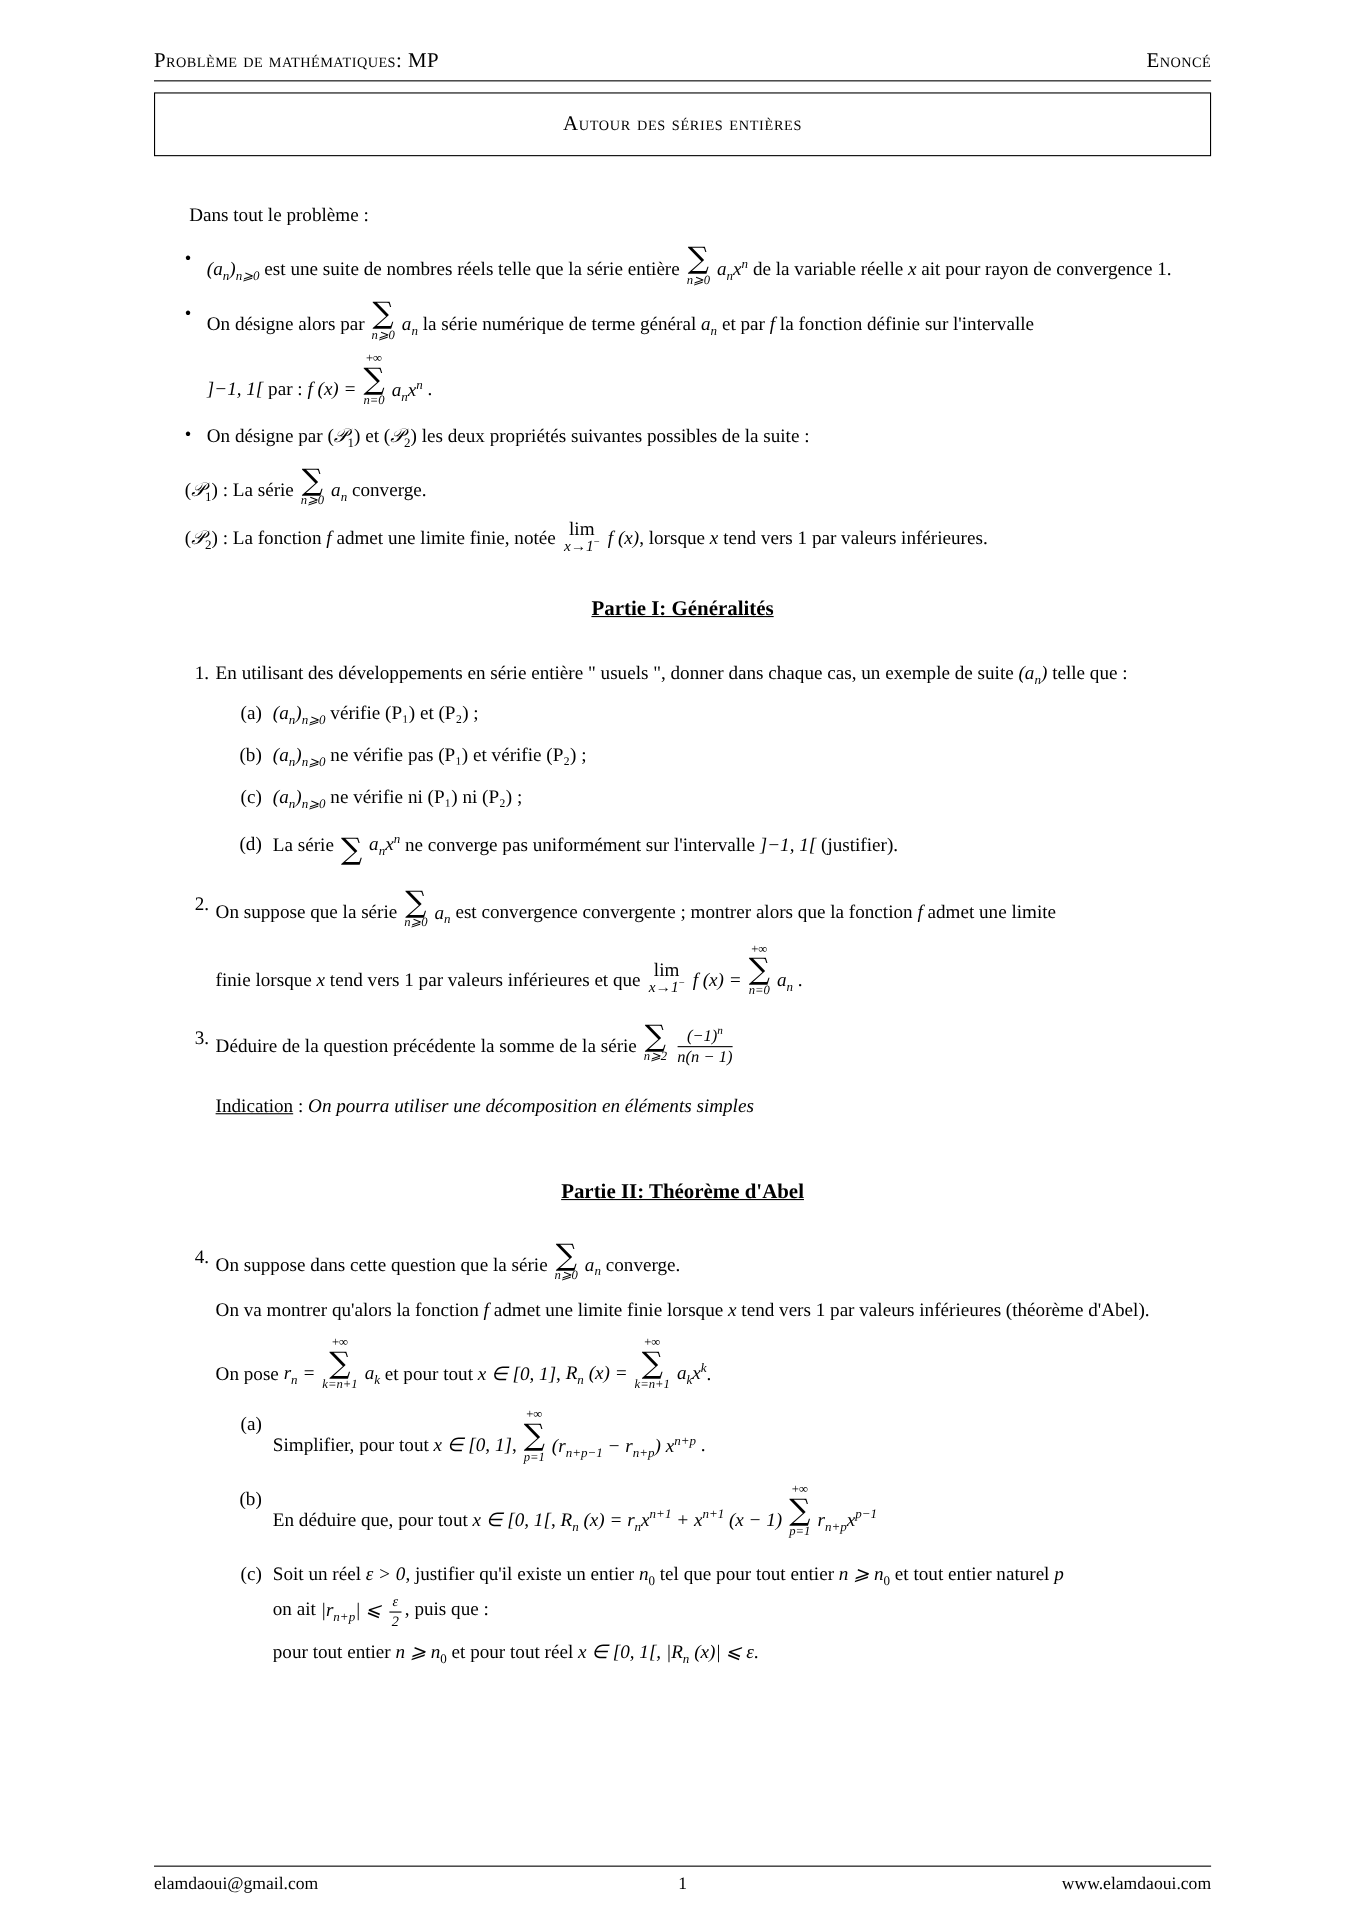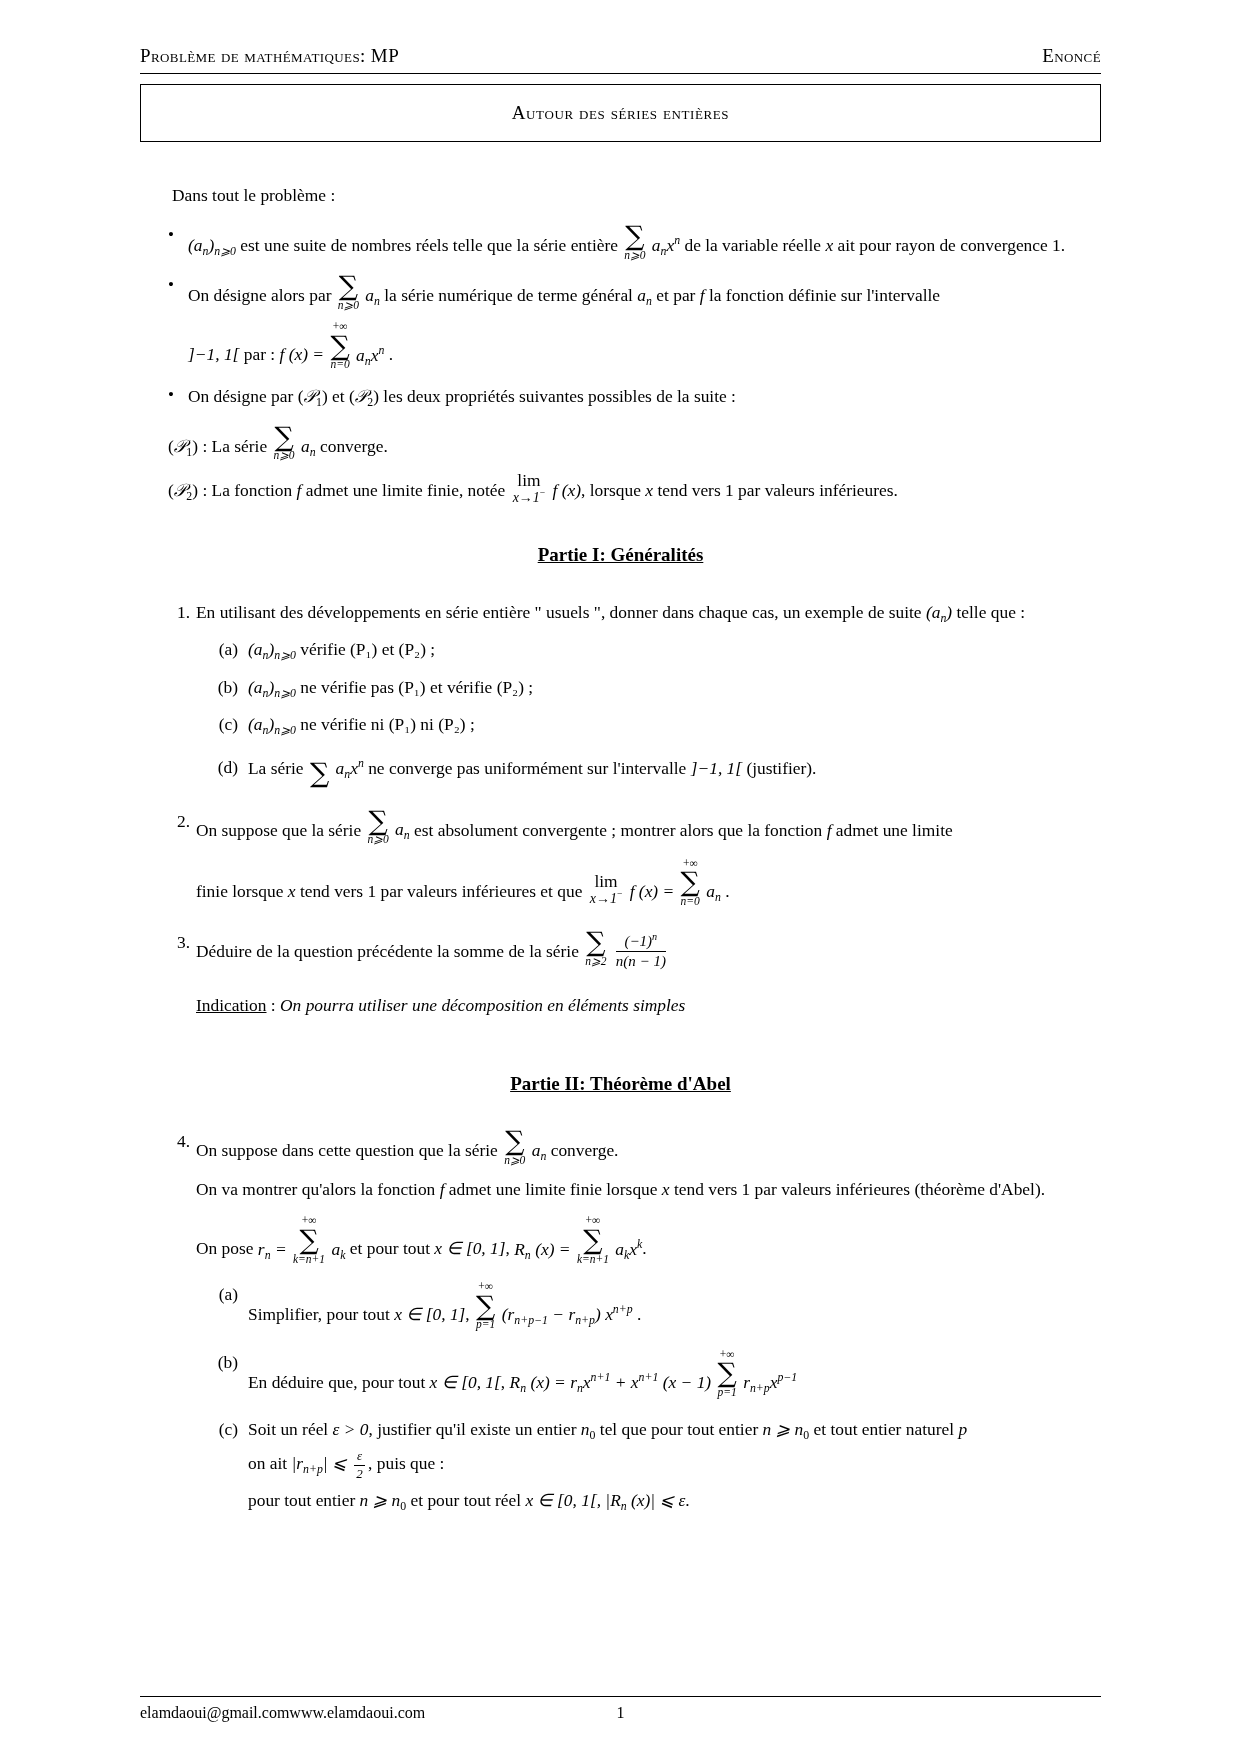--- a/index.html
+++ b/index.html
@@ -176,20 +176,21 @@
   .frac.small .num, .frac.small .den { font-size: 13px; }
   
   .footer {
     position: absolute;
     left: 78px;
     right: 78px;
     bottom: 32px;
     border-top: 1.3px solid #000;
     padding-top: 7px;
     display: flex;
+    justify-content: space-between;
     font-size: 16px;
   }
   .footer .c { position: absolute; left: 0; right: 0; text-align: center; }
 </style>
 </head>
 <body>
 
 <div class="page">
 
   <div class="header">
@@ -289,21 +290,21 @@
             <span class="m">]−1, 1[</span>
             <span>(justifier).</span>
           </li>
         </ol>
       </li>
 
       <li style="margin-top:22px">
         <span>On suppose que la série</span>
         <span class="sum"><span class="sg">∑</span><span class="lo"><span class="m">n⩾0</span></span></span>
         <span class="m">a<sub class="it">n</sub></span>
-        <span>est absolument convergente ; montrer alors que la fonction</span>
+        <span>est convergence convergente ; montrer alors que la fonction</span>
         <span class="m">f</span>
         <span>admet une limite</span>
         <div style="margin-top:12px">
           <span>finie lorsque</span>
           <span class="m">x</span>
           <span>tend vers 1 par valeurs inférieures et que</span>
           <span class="lim"><span class="lm">lim</span><span class="sb"><span class="m">x→1<sup>−</sup></span></span></span>
           <span class="m">f (x) =</span>
           <span class="sum"><span class="hi">+∞</span><span class="sg">∑</span><span class="lo"><span class="m">n=0</span></span></span>
           <span class="m">a<sub class="it">n</sub></span> .

